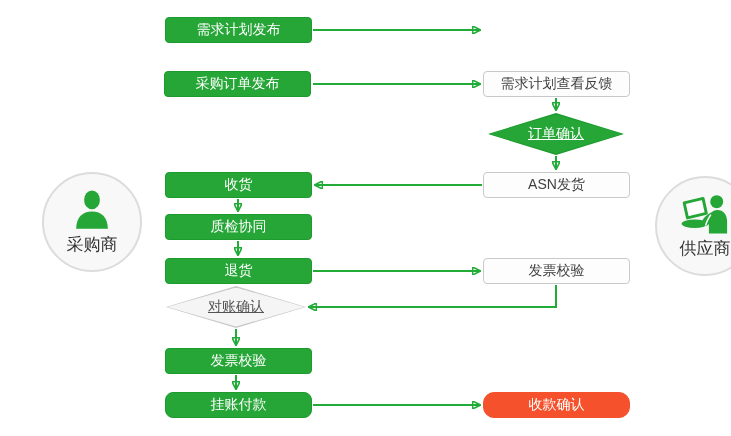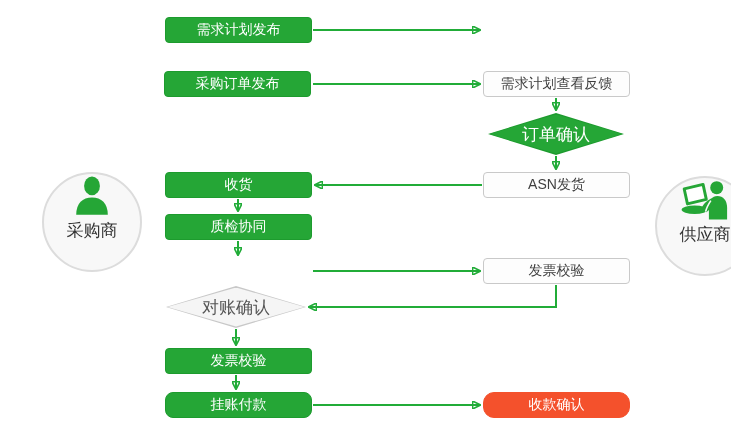--- a/index.html
+++ b/index.html
@@ -43,43 +43,44 @@
     border-radius: 4px;
     white-space: nowrap;
     z-index: 2;
   }
   .node.green { background: var(--green); border: 1px solid var(--green-border); color: #ffffff; }
   .node.white { background: var(--box-bg); border: 1px solid var(--box-border); color: var(--text-dark); }
   .node.red   { background: var(--red);   border: 1px solid var(--red);   color: #ffffff; }
   .diamond {
     position: absolute;
     display: flex; align-items: center; justify-content: center;
-    font-size: 17px;
+    font-size: 14px;
     z-index: 2;
+    text-decoration: underline;
   }
   .diamond .shape {
     position: absolute; inset: 0;
     clip-path: polygon(50% 0, 100% 50%, 50% 100%, 0 50%);
   }
   .diamond .shape.inner { inset: 1.5px; }
   .diamond.green-d .shape.outer { background: var(--green-border); }
   .diamond.green-d .shape.inner { background: var(--green); }
   .diamond.green-d { color: #ffffff; }
   .diamond.gray-d .shape.outer { background: var(--diamond-gray-border); }
   .diamond.gray-d .shape.inner { background: var(--diamond-gray-bg); }
   .diamond.gray-d { color: var(--text-diamond); }
   .diamond .label { position: relative; z-index: 1; }
   .actor {
     position: absolute;
     width: 96px; height: 96px;
     border-radius: 50%;
     background: var(--circle-bg);
     border: 2px solid var(--circle-border);
     display: flex; flex-direction: column;
-    align-items: center; 
+    align-items: center; justify-content: center;
     z-index: 2;
   }
   .actor .label { font-size: 17px; color: #333333; margin-top: 1px; }
   .actor svg { display: block; }
   .icon-green { fill: var(--green); }
 </style>
 </head>
 <body>
 
 <div class="canvas">
@@ -101,20 +102,21 @@
     <path d="M524 285 V307 H278" marker-end="url(#arrow)"></path>
     <path d="M204 329 V344" marker-end="url(#arrow)"></path>
     <path d="M204 375 V388" marker-end="url(#arrow)"></path>
     <path d="M281 405 H447" marker-end="url(#arrow)"></path>
   </svg>
 
   <div class="node green" style="left:133px; top:17px;">需求计划发布</div>
   <div class="node green" style="left:132px; top:71px;">采购订单发布</div>
   <div class="node green" style="left:133px; top:172px;">收货</div>
   <div class="node green" style="left:133px; top:214px;">质检协同</div>
+  <div class="node green" style="left:133px; top:258px;">退货</div>
   <div class="node green" style="left:133px; top:348px;">发票校验</div>
   <div class="node green" style="left:133px; top:392px;border-radius:8px;">挂账付款</div>
 
   <div class="node white" style="left:451px; top:71px;">需求计划查看反馈</div>
   <div class="node white" style="left:451px; top:172px;">ASN发货</div>
   <div class="node white" style="left:451px; top:258px;">发票校验</div>
   <div class="node red" style="left:451px; top:392px;border-radius:11px;">收款确认</div>
 
   <div class="diamond green-d" style="left:456px; top:113px; width:136px; height:42px;">
     <span class="shape outer"></span>

